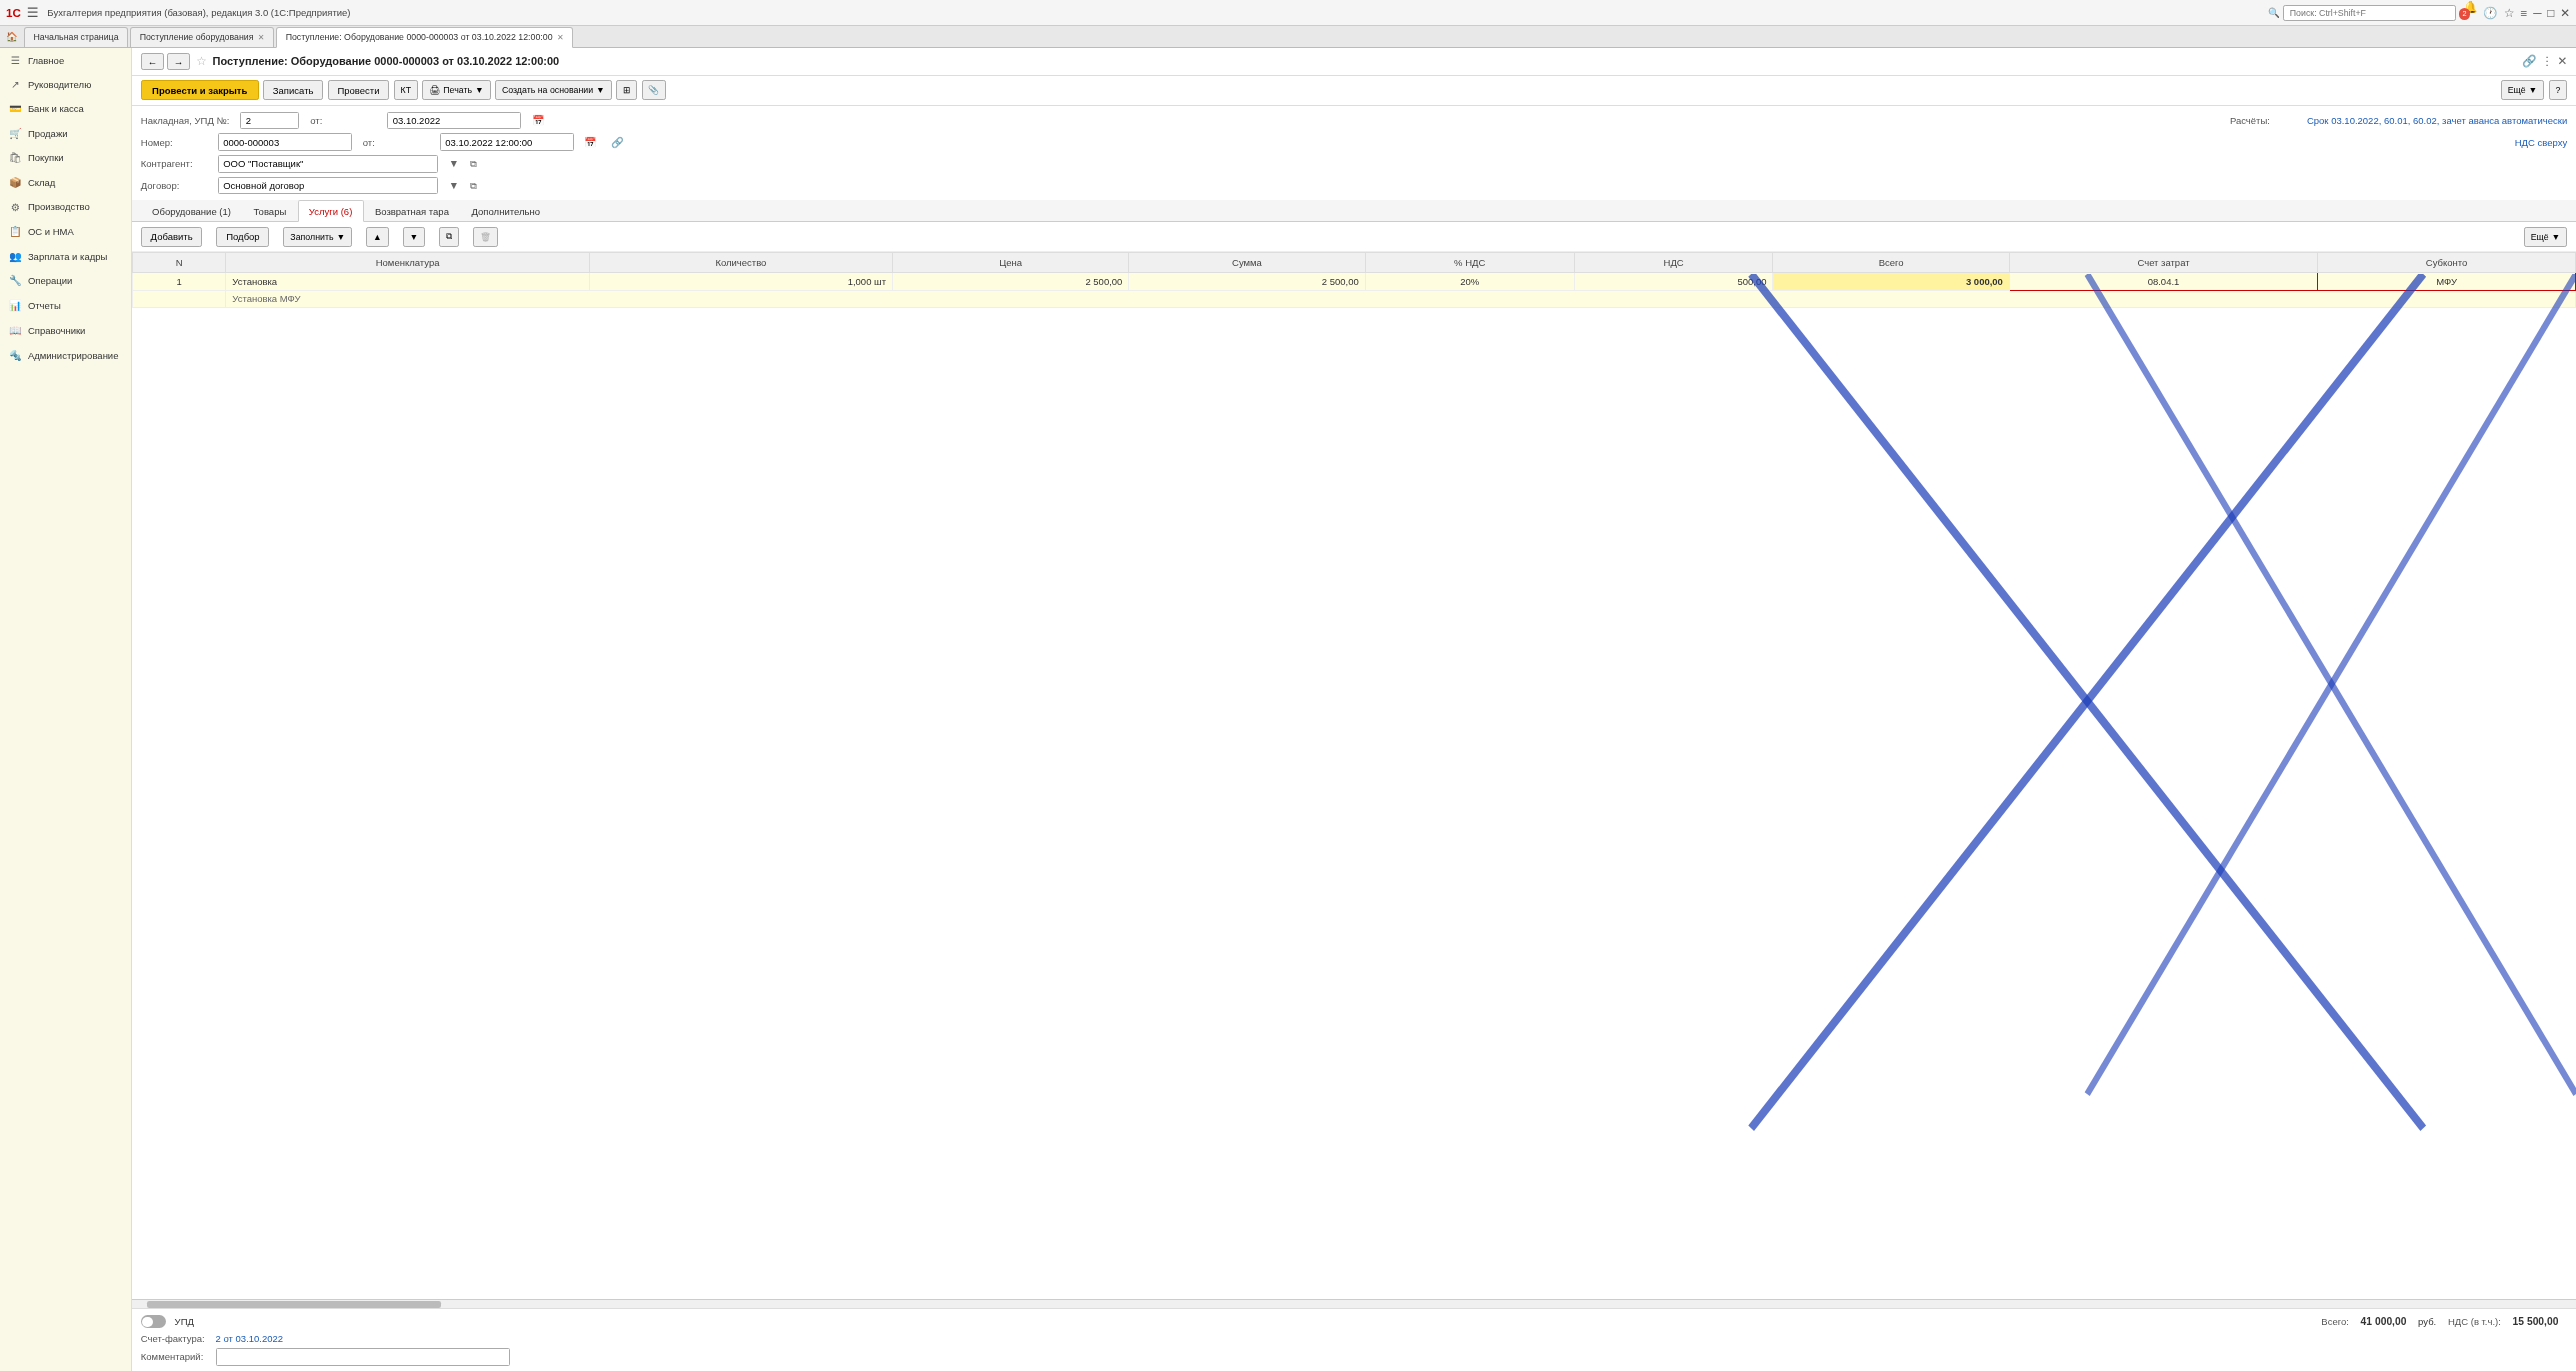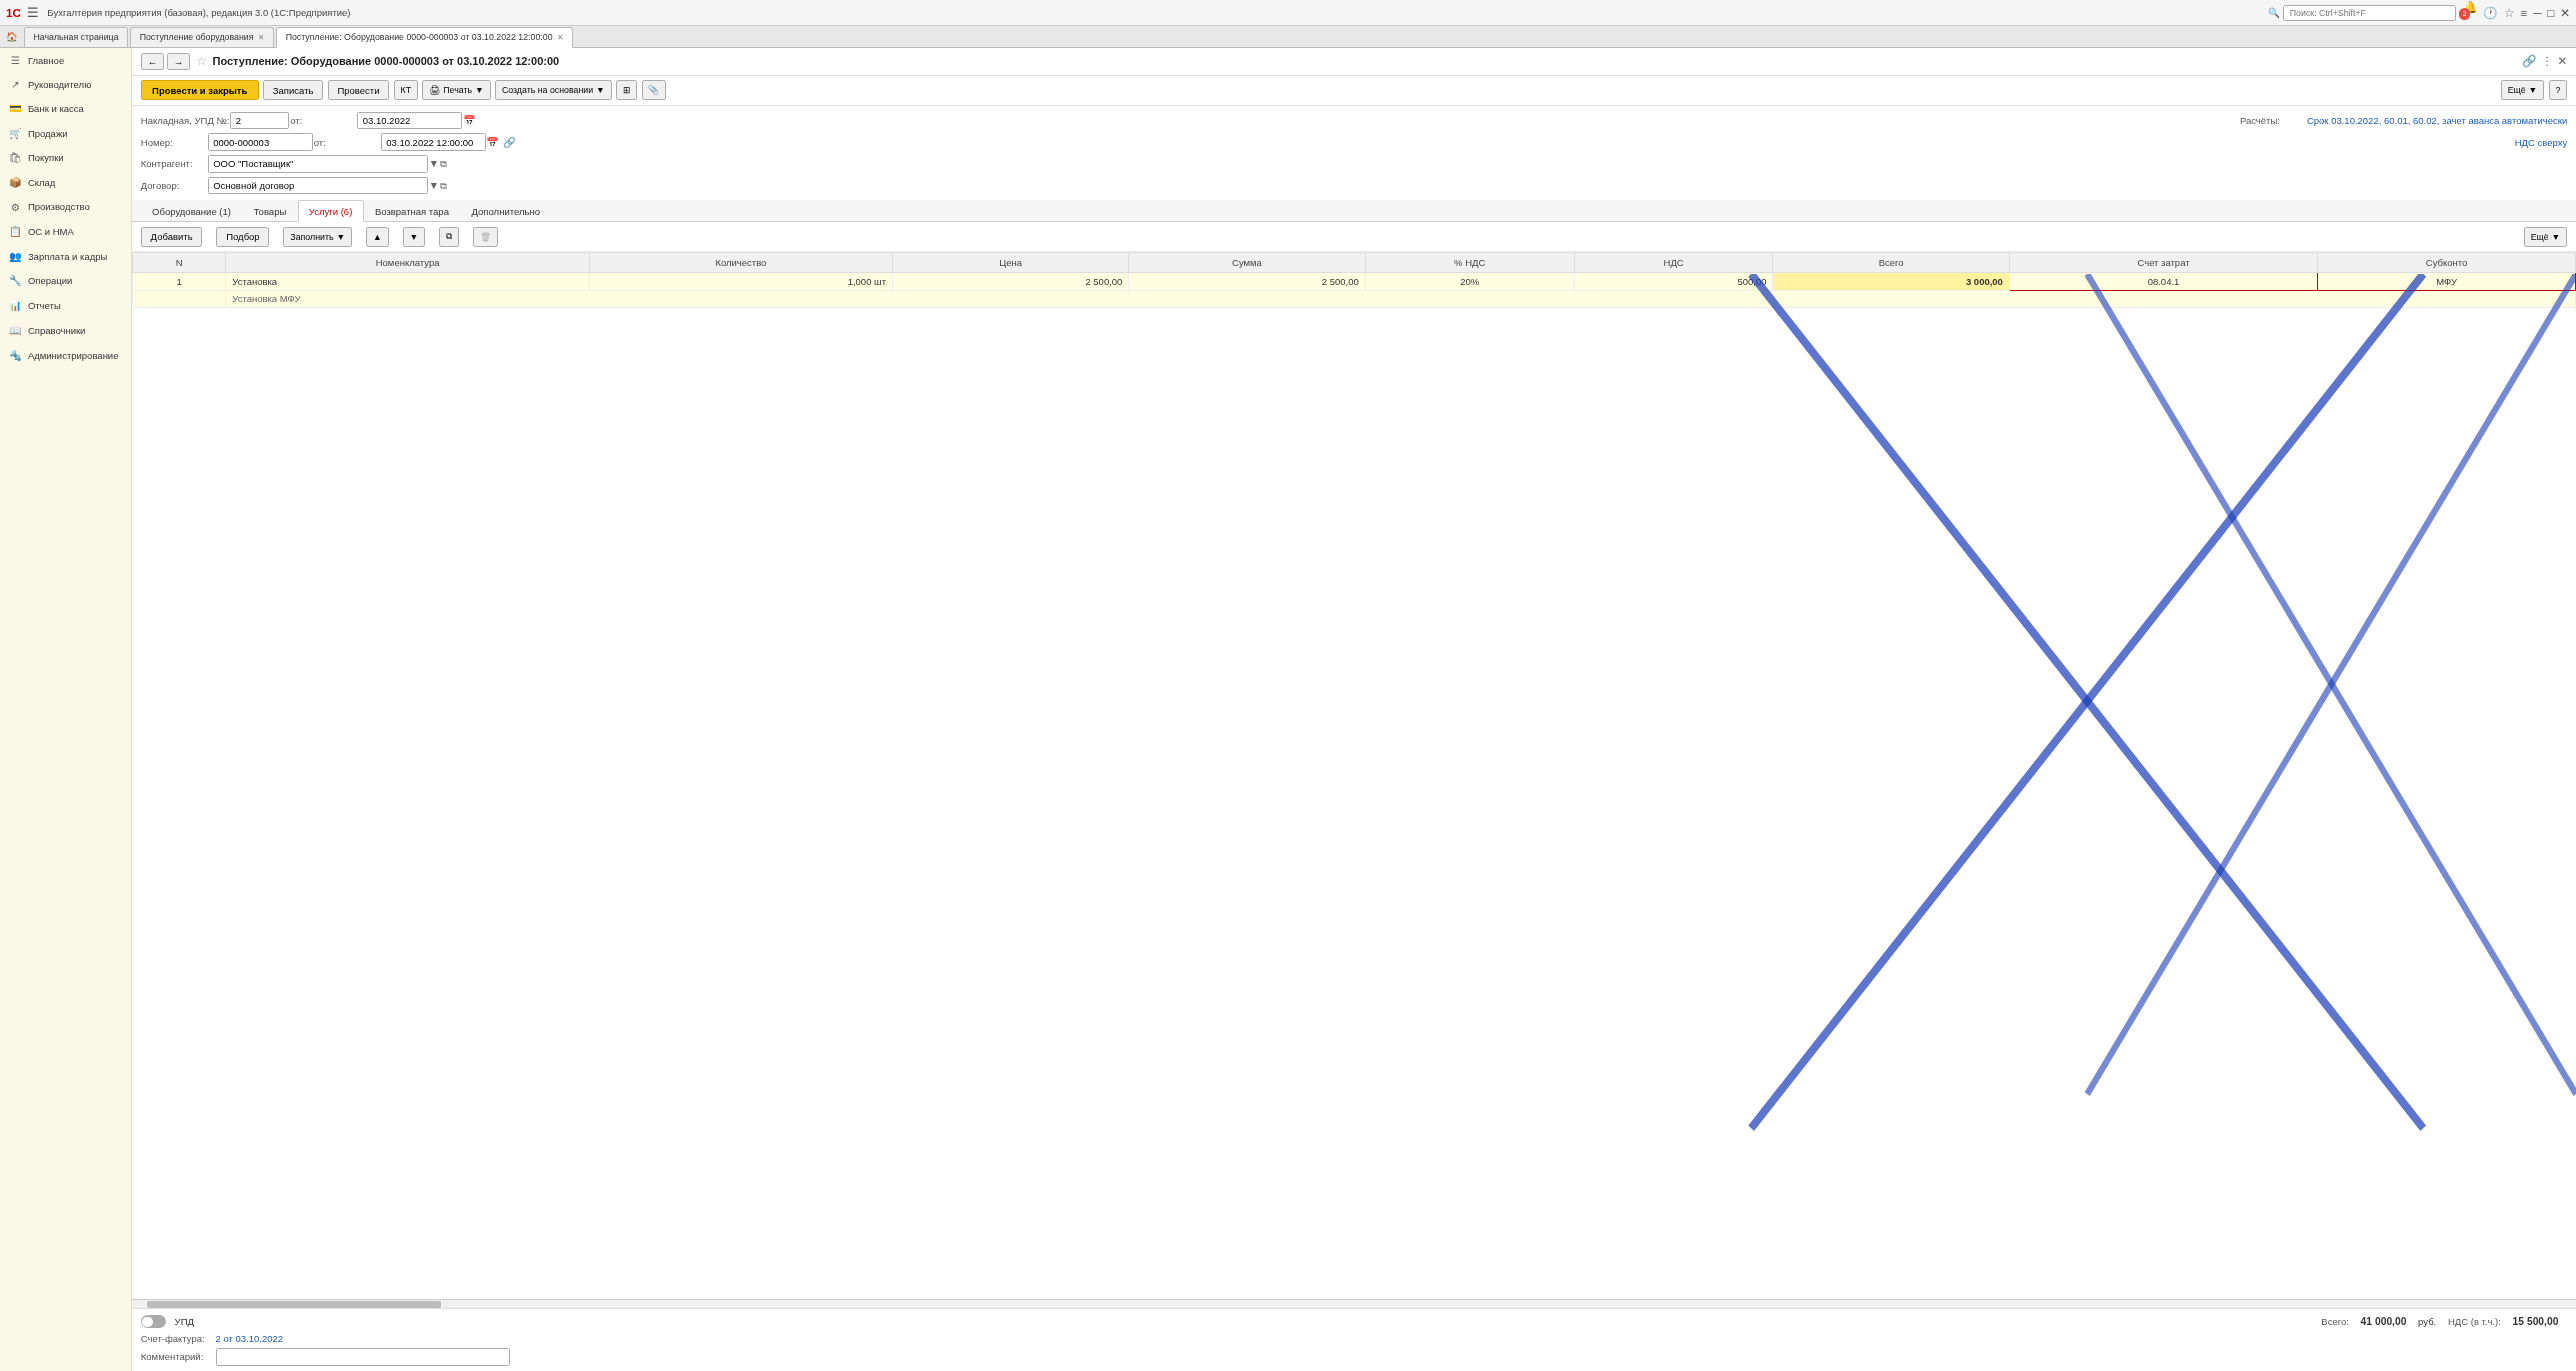--- a/index.html
+++ b/index.html
@@ -224,42 +224,42 @@
     
     .form-area {
       padding: 5.9px 8.8px;
       display: flex;
       flex-direction: column;
       gap: 4.4px;
     }
     .form-row {
       display: flex;
       align-items: center;
-      gap: 1px;
+      gap: 11px;
     }
     .form-label {
       color: #555;
       min-width: 66px;
       font-size: 9.5px;
     }
     .form-input {
       border: 0.7px solid #aaa;
       border-radius: 1.5px;
       padding: 2.2px 4.4px;
       font-size: 9.5px;
       background: #fff;
     }
     .form-input-wide {
       width: 220px;
     }
     .form-input-small {
       width: 59px;
     }
     .form-input-medium {
-      width: 105px;
+      width: 134px;
     }
     .link-blue {
       color: #1a5cb8;
       cursor: pointer;
       text-decoration: none;
     }
     .calc-icon {
       font-size: 10.3px;
       color: #666;
       cursor: pointer;

